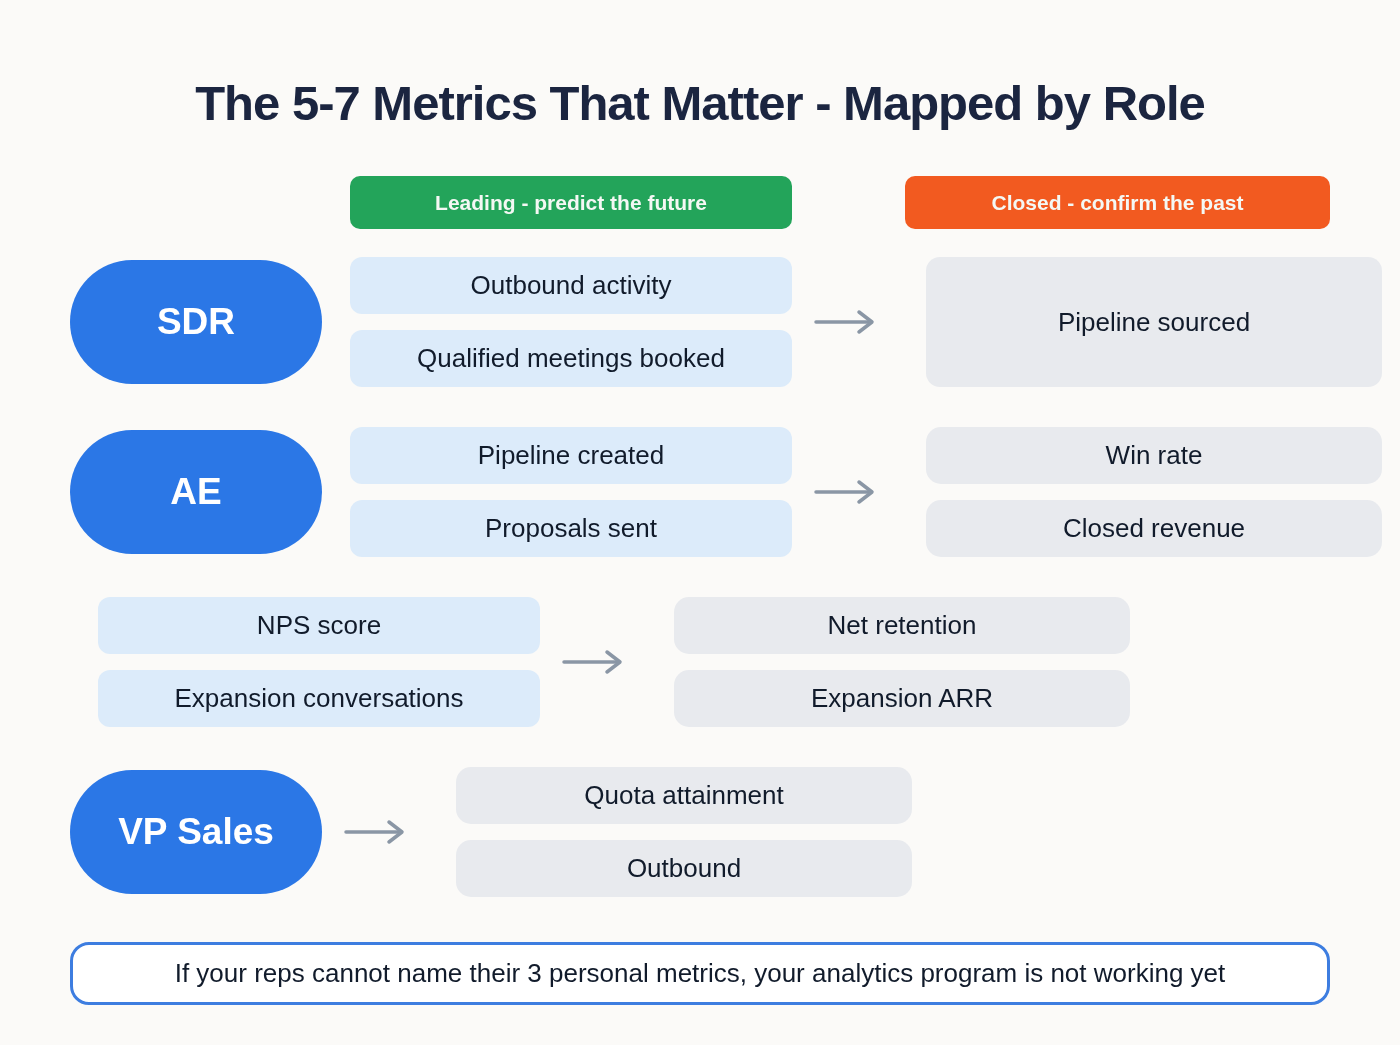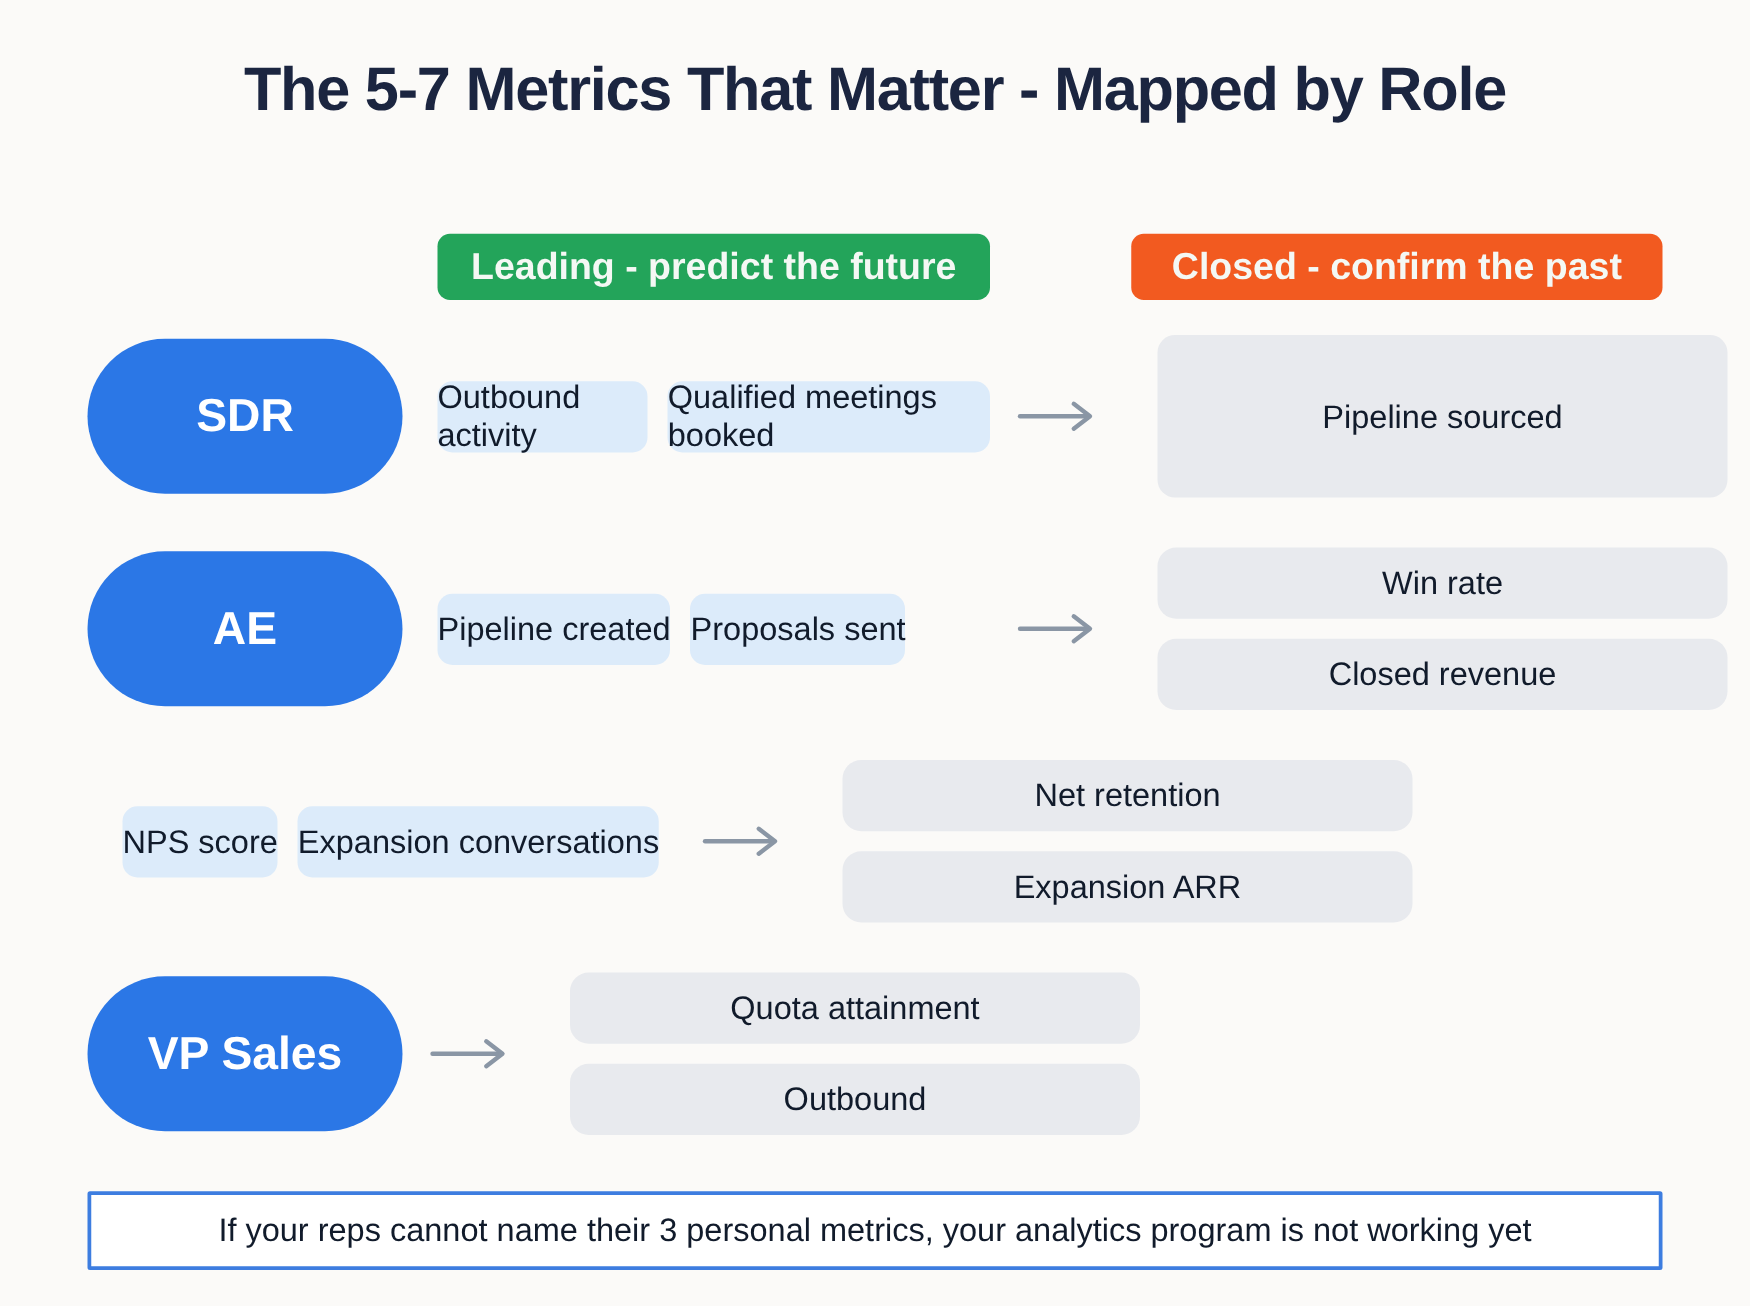--- a/index.html
+++ b/index.html
@@ -10,57 +10,57 @@
     --arrow:#8a96a5; --note-border:#3d7de0; --note-bg:#ffffff;
   }
   *{box-sizing:border-box;}
   html,body{margin:0;padding:0;}
   body{font-family:"Liberation Sans",sans-serif;}
   .canvas{
     width:1400px;height:1045px;background:var(--bg);
     position:relative;overflow:hidden;
   }
   .title{
-    margin:0;padding-top:40px;height:120px;text-align:center;
+    margin:0;padding-top:71px;height:120px;text-align:center;
     font-size:49px;line-height:64px;font-weight:bold;letter-spacing:-1px;
     color:var(--title-text);
   }
   .board{padding:0 70px;}
   .header-row{display:flex;margin-top:56px;}
   .spacer-role{width:280px;flex:none;}
   .spacer-arrow{width:113px;flex:none;}
   .col-header{
     height:53px;border-radius:10px;flex:none;
     display:flex;align-items:center;justify-content:center;
-    color:var(--header-text);font-size:30px;font-weight:bold;margin-top:11px;
+    color:var(--header-text);font-size:21px;font-weight:bold;
   }
   .col-header.leading{width:442px;background:var(--leading-header);}
   .col-header.lagging{width:425px;background:var(--lagging-header);}
   .row{display:flex;align-items:center;margin-top:40px;}
   .row.first{margin-top:28px;}
   .role-cell{width:252px;flex:none;}
   .role-pill{
     width:252px;height:124px;border-radius:62px;background:var(--role-pill);
     color:var(--role-text);font-size:37px;font-weight:bold;
     display:flex;align-items:center;justify-content:center;
   }
-  .leading-cell{width:442px;flex:none;margin-left:28px;display:flex;gap:16px;}
+  .leading-cell{width:442px;flex:none;margin-left:28px;display:flex;flex-direction:column;gap:16px;}
   .arrow-cell{width:113px;flex:none;display:flex;align-items:center;justify-content:center;color:var(--arrow);}
   .lagging-cell{width:477px;flex:none;display:flex;flex-direction:column;gap:16px;padding-left:21px;}
   .metric-box{
     height:57px;border-radius:12px;
     display:flex;align-items:center;justify-content:center;
     font-size:26px;color:var(--metric-text);
   }
   .metric-box.leading{background:var(--leading-box);}
   .metric-box.lagging{background:var(--lagging-box);border-radius:15px;}
   .metric-box.tall{height:130px;border-radius:14px;}
   .note{
     margin:45px 70px 0;height:63px;
-    background:var(--note-bg);border:3px solid var(--note-border);border-radius:2px;
+    background:var(--note-bg);border:3px solid var(--note-border);border-radius:19px;
     display:flex;align-items:center;justify-content:center;
     font-size:26px;color:var(--metric-text);
   }
 </style>
 </head>
 <body>
 
 <div class="canvas">
 
   <h1 class="title">The 5-7 Metrics That Matter - Mapped by Role</h1>

